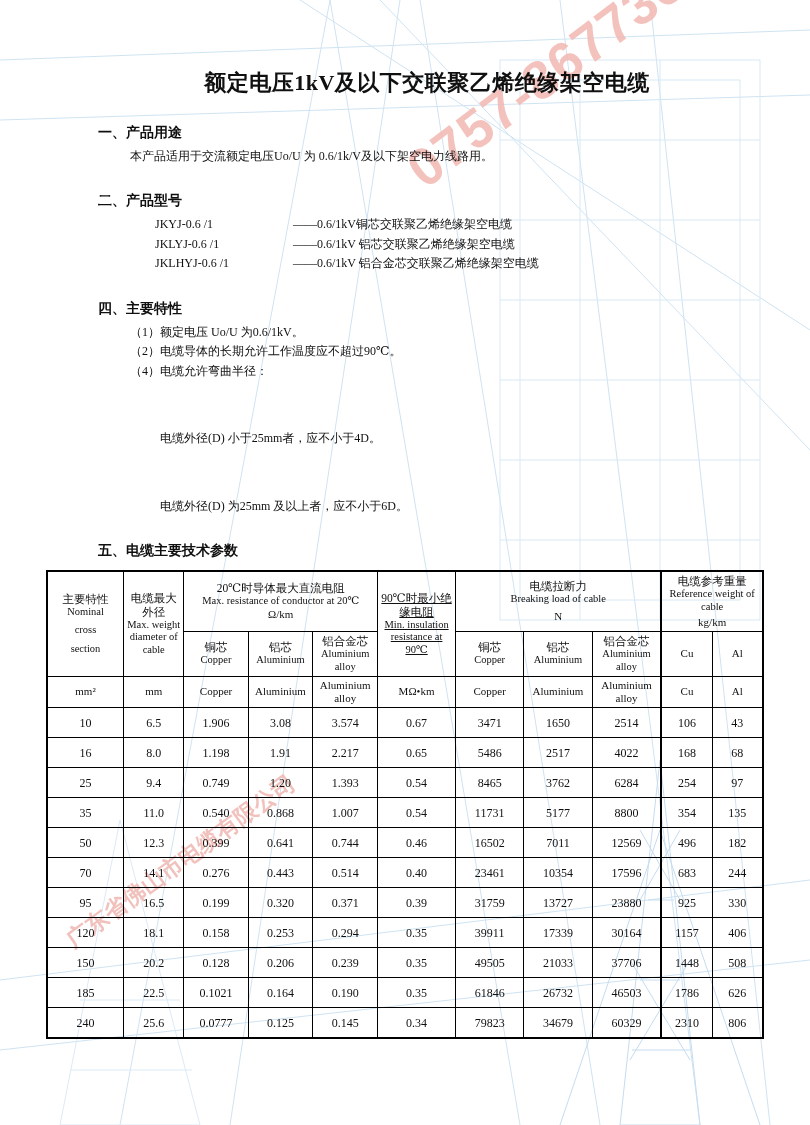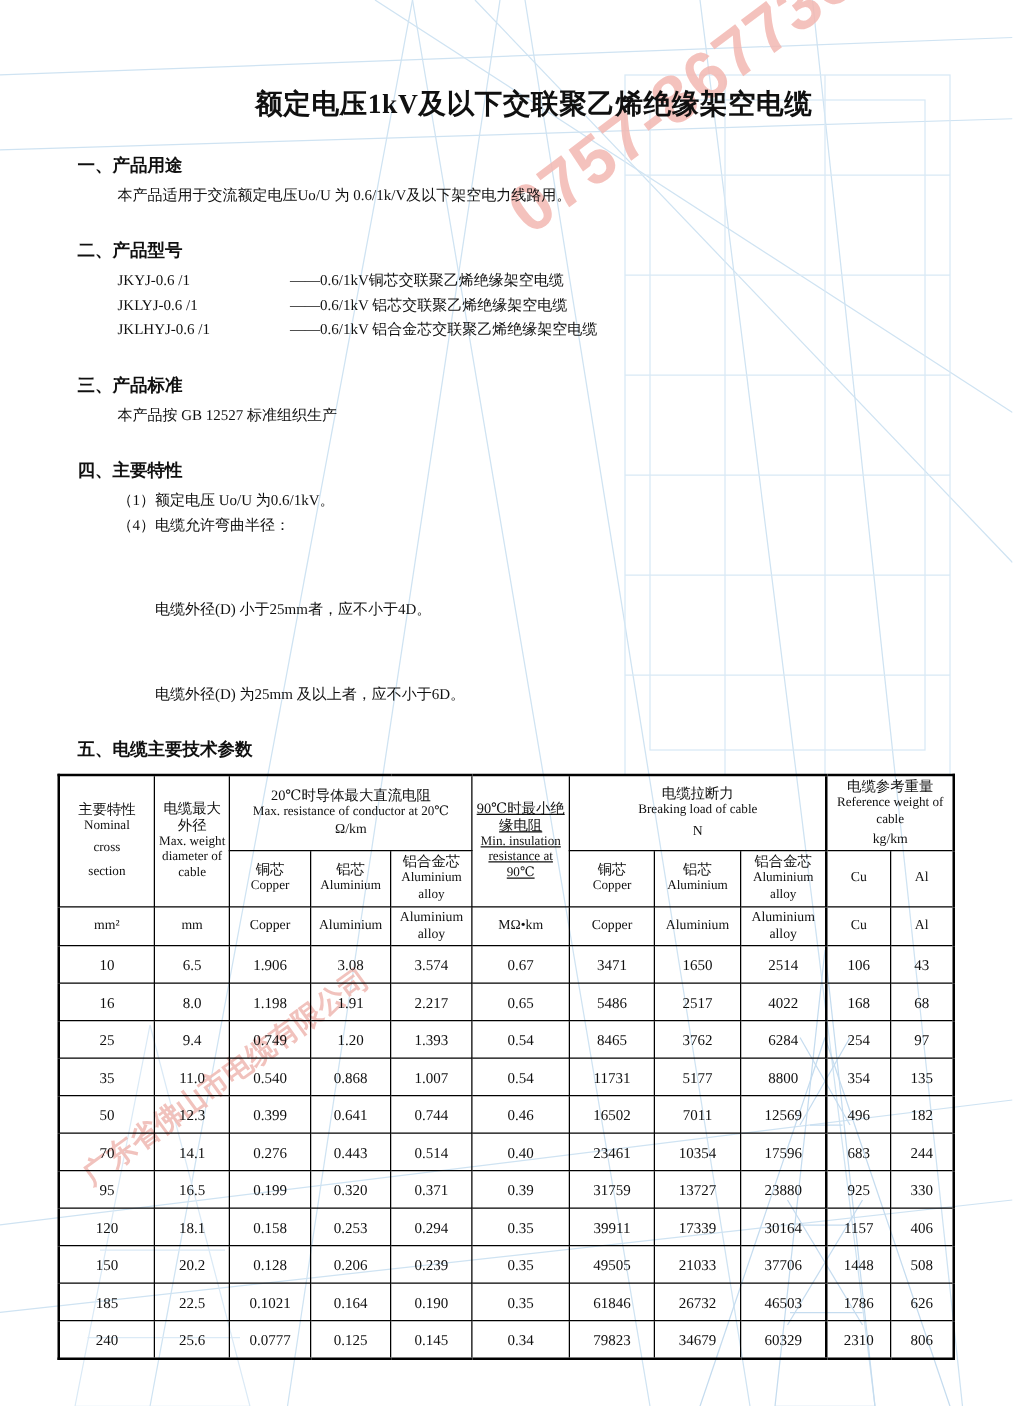--- a/index.html
+++ b/index.html
@@ -68,38 +68,38 @@
     font-weight: bold;
     text-align: center;
     margin: 68px 0 0 0;
     letter-spacing: 0.5px;
     font-family: "Liberation Serif", "DejaVu Serif", serif;
     padding-left: 44px;
   }
 
   .section {
     margin: 0 0 0 0;
-    padding: 0 60px;
+    padding: 0 96px;
   }
   .sec-head {
     font-size: 14px;
     font-weight: bold;
     margin-top: 26px;
     margin-bottom: 5px;
     padding-left: 2px;
   }
   .sec-body {
     font-size: 12px;
     padding-left: 34px;
     line-height: 1.62;
   }
   .sec-body .row { white-space: nowrap; }
   .indent2 { padding-left: 30px; margin-top: 48px; }
 
-  .model-row { display: block; }
+  .model-row { display: block; margin-left: 25px; }
   .model-code { display: inline-block; width: 138px; }
 
   
   #tech-table-wrap {
     padding: 0 46px;
     margin-top: 10px;
   }
   table.tech {
     border-collapse: collapse;
     width: 718px;
@@ -202,31 +202,26 @@
       </div>
       <div class="model-row">
         <span class="model-code">JKLYJ-0.6 /1</span><span class="model-desc">——0.6/1kV 铝芯交联聚乙烯绝缘架空电缆</span>
       </div>
       <div class="model-row">
         <span class="model-code">JKLHYJ-0.6 /1</span><span class="model-desc">——0.6/1kV 铝合金芯交联聚乙烯绝缘架空电缆</span>
       </div>
     </div>
   </div>
 
-  <div class="section">
-    <div class="sec-head">三、产品标准</div>
-    <div class="sec-body">
-      <div class="row">本产品按 GB 12527 标准组织生产</div>
-    </div>
-  </div>
 
   <div class="section">
     <div class="sec-head">四、主要特性</div>
     <div class="sec-body">
       <div class="row">（1）额定电压 Uo/U 为0.6/1kV。</div>
+      <div class="row">（2）电缆导体的长期允许工作温度应不超过90℃。</div>
       <div class="row">（4）电缆允许弯曲半径：</div>
       <div class="row indent2">电缆外径(D) 小于25mm者，应不小于4D。</div>
       <div class="row indent2">电缆外径(D) 为25mm 及以上者，应不小于6D。</div>
     </div>
   </div>
 
   <div class="section">
     <div class="sec-head">五、电缆主要技术参数</div>
   </div>
 

